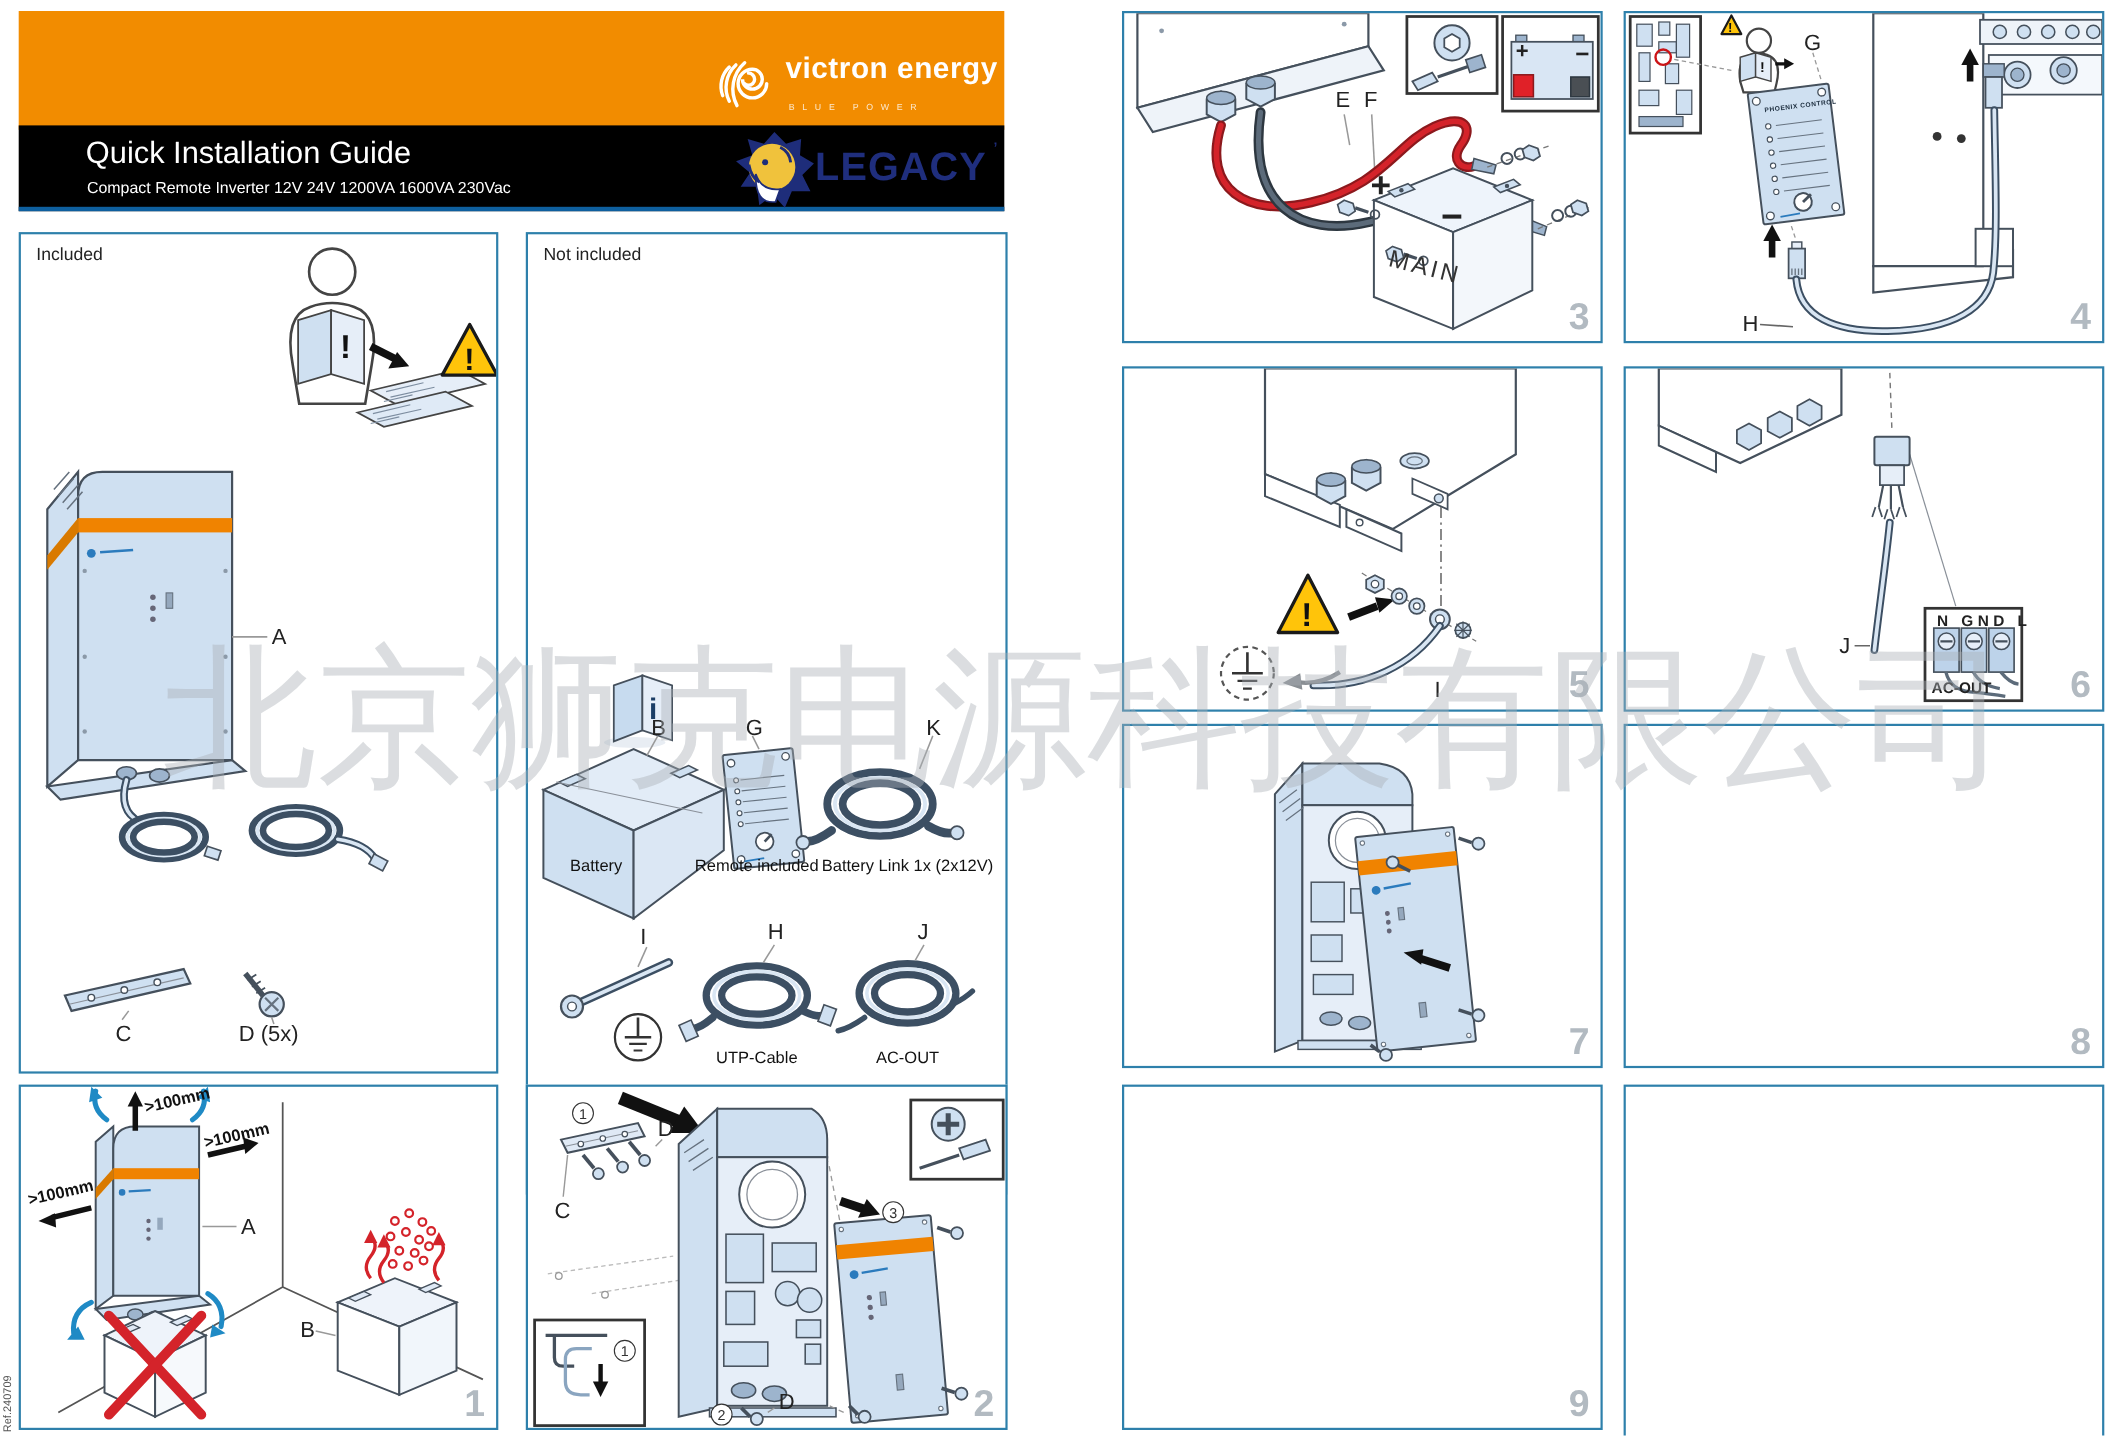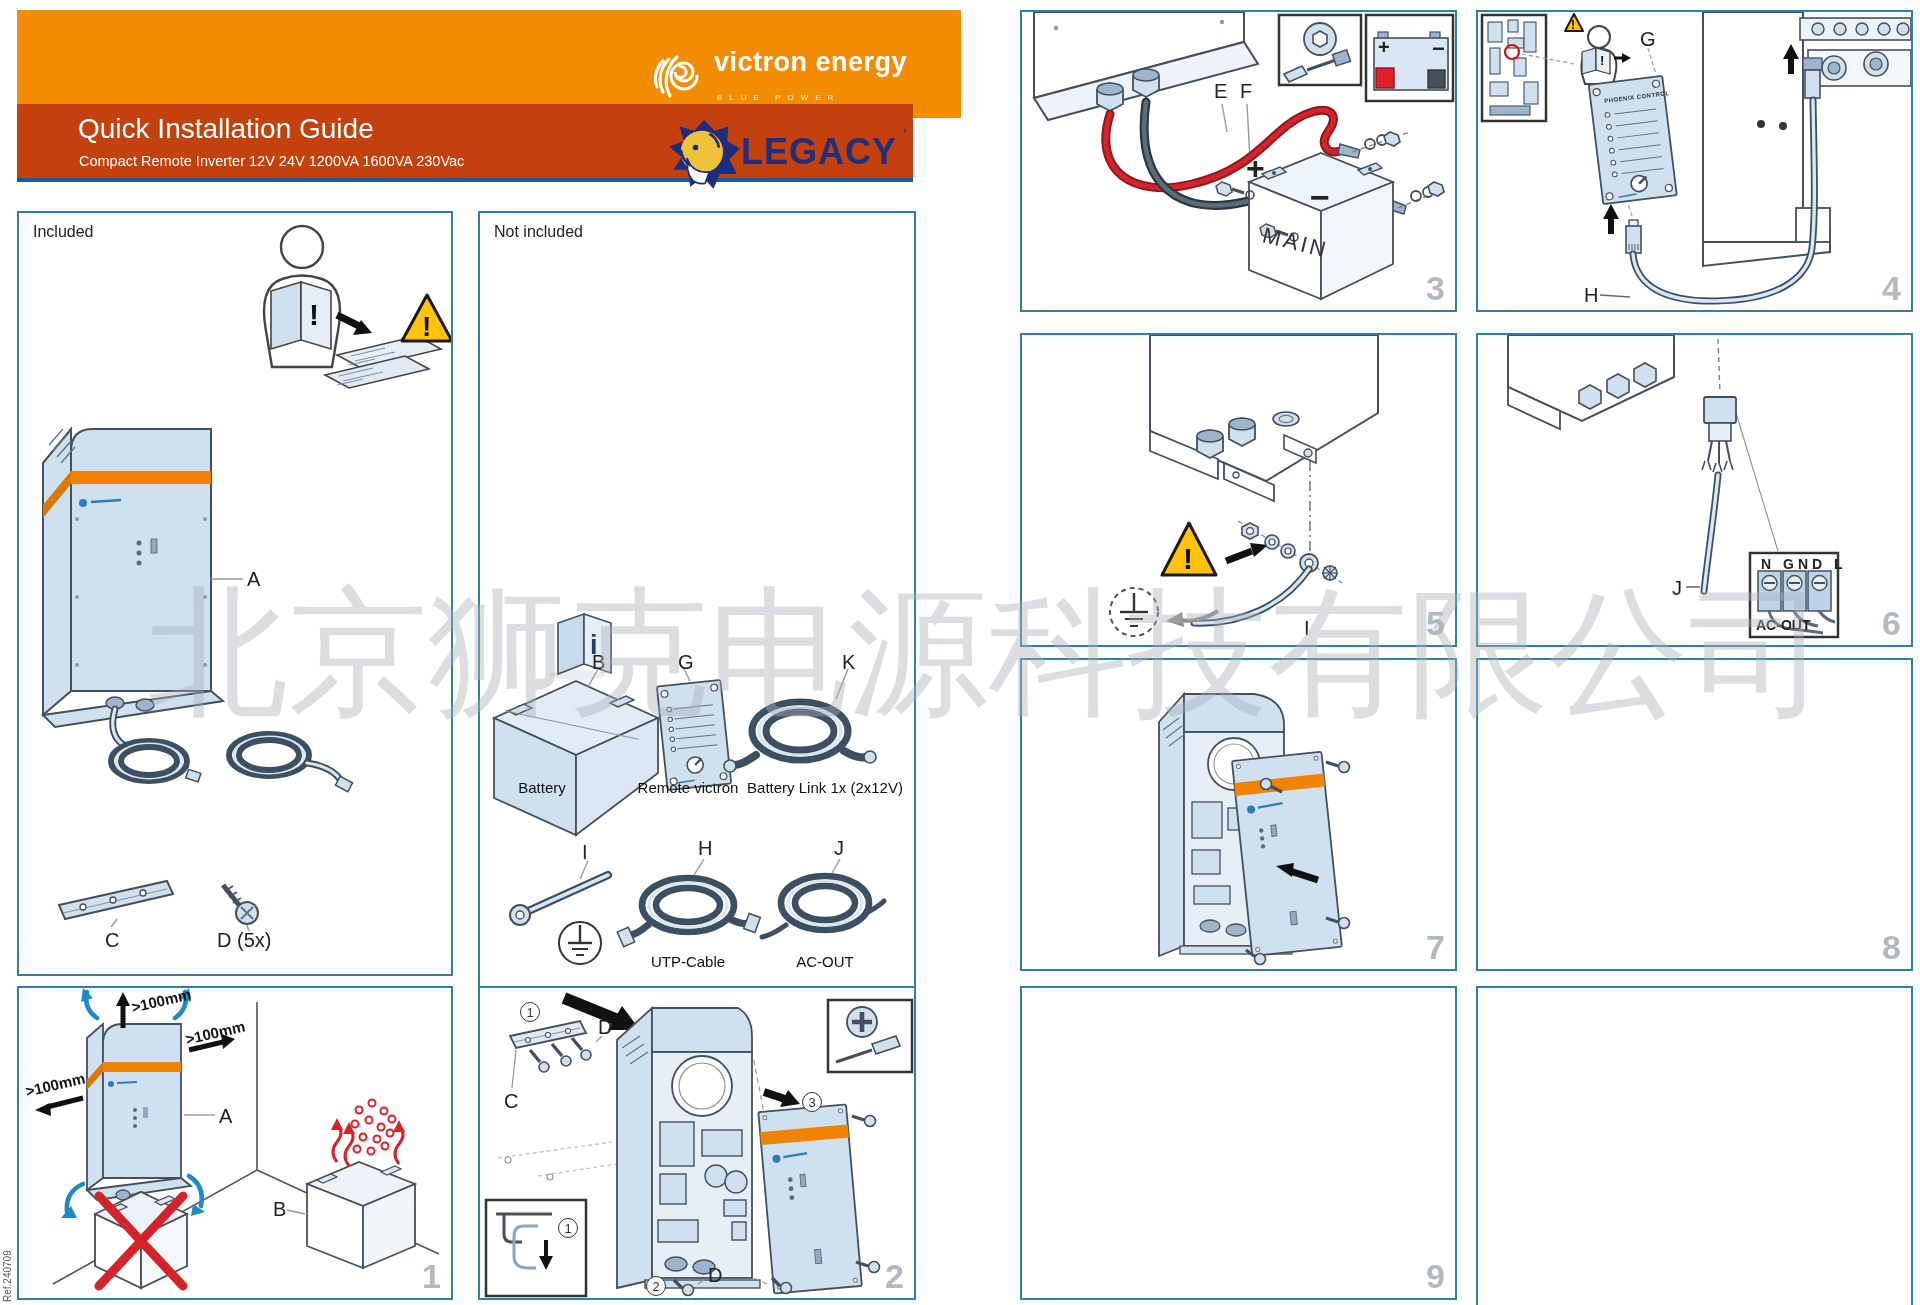--- a/index.html
+++ b/index.html
@@ -9,22 +9,22 @@
   .panel{position:absolute;border:2px solid #2e80ab;background:#fff;box-sizing:border-box;}
   .panel svg{position:absolute;left:0;top:0;}
   .ptitle{position:absolute;left:14px;top:10px;font-size:16px;color:#222;}
   .lbl{position:absolute;font-size:20px;color:#222;white-space:nowrap;}
   .cap{position:absolute;font-size:15px;color:#111;text-align:center;white-space:nowrap;}
   .panel-num{position:absolute;right:10px;bottom:2px;font-size:34px;font-weight:bold;color:#b2bac1;}
   .circ{position:absolute;width:20px;height:20px;border:1.5px solid #333;border-radius:50%;
         text-align:center;line-height:20px;font-size:13px;color:#333;background:#fff;box-sizing:border-box;}
   .clr{position:absolute;font-size:15px;font-weight:bold;color:#111;transform:rotate(-13deg);white-space:nowrap;}
   
-  .hdr-orange{position:absolute;left:17px;top:10px;width:896px;height:108px;background:#F28C00;padding-left:48px;}
-  .hdr-blue{position:absolute;left:17px;top:104px;width:896px;height:74px;background:#c2410c;
+  .hdr-orange{position:absolute;left:17px;top:10px;width:896px;height:108px;background:#F28C00;}
+  .hdr-blue{position:absolute;left:17px;top:114px;width:896px;height:74px;background:#000000;
             border-bottom:4px solid #0E5F9E;}
   .hdr-title{position:absolute;left:61px;top:9px;font-size:28px;color:#fff;}
   .hdr-sub{position:absolute;left:62px;top:49px;font-size:14.5px;color:#fff;}
   .vlogo{position:absolute;left:633px;top:37px;display:flex;align-items:flex-start;}
   .vlogo-text{margin-left:8px;color:#fff;}
   .vlogo-name{font-size:27px;font-weight:bold;letter-spacing:.5px;line-height:30px;}
   .vlogo-sub{font-size:8px;letter-spacing:7px;color:rgba(255,255,255,.8);margin-top:16px;padding-left:3px;}
   .legacy-word{position:absolute;left:741px;top:131px;font-size:36px;font-weight:bold;
                color:#1F2E7D;letter-spacing:1px;}
   .legacy-tick{position:absolute;left:903px;top:126px;font-size:18px;color:#1F2E7D;}
@@ -255,21 +255,21 @@
       <ellipse cx="345" cy="690" rx="30" ry="17" fill="none" stroke="#3c4f63" stroke-width="6.6"></ellipse>
       <path d="M306,712 q-14,10 -24,12" fill="none" stroke="#3c4f63" stroke-width="5" stroke-linecap="round"></path>
       <path d="M386,700 q12,-6 18,-12" fill="none" stroke="#3c4f63" stroke-width="5" stroke-linecap="round"></path>
     </g>
     <line x1="360" y1="646" x2="352" y2="660" stroke="#999" stroke-width="1.4"></line>
   </svg>
   <div class="lbl" style="left:112px;top:438px">B</div>
   <div class="lbl" style="left:198px;top:438px">G</div>
   <div class="lbl" style="left:362px;top:438px">K</div>
   <div class="cap" style="left:2px;top:566px;width:120px">Battery</div>
-  <div class="cap" style="left:148px;top:566px;width:120px">Remote victron</div>
+  <div class="cap" style="left:148px;top:566px;width:120px">Remote included</div>
   <div class="cap" style="left:245px;top:566px;width:200px">Battery Link 1x (2x12V)</div>
   <div class="lbl" style="left:102px;top:628px">I</div>
   <div class="lbl" style="left:218px;top:624px">H</div>
   <div class="lbl" style="left:354px;top:624px">J</div>
   <div class="cap" style="left:148px;top:740px;width:120px">UTP-Cable</div>
   <div class="cap" style="left:285px;top:740px;width:120px">AC-OUT</div>
 </div>
 
 <div class="panel" style="left:17px;top:986px;width:436px;height:314px">
   <svg width="432" height="310" viewBox="0 0 432 310">

